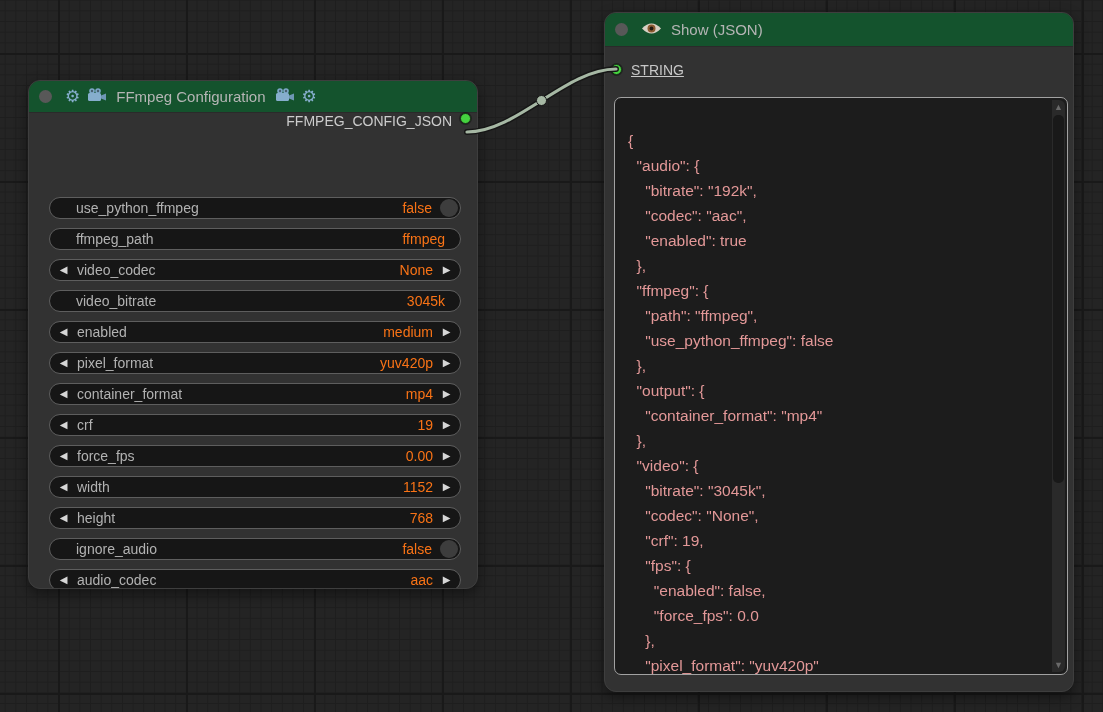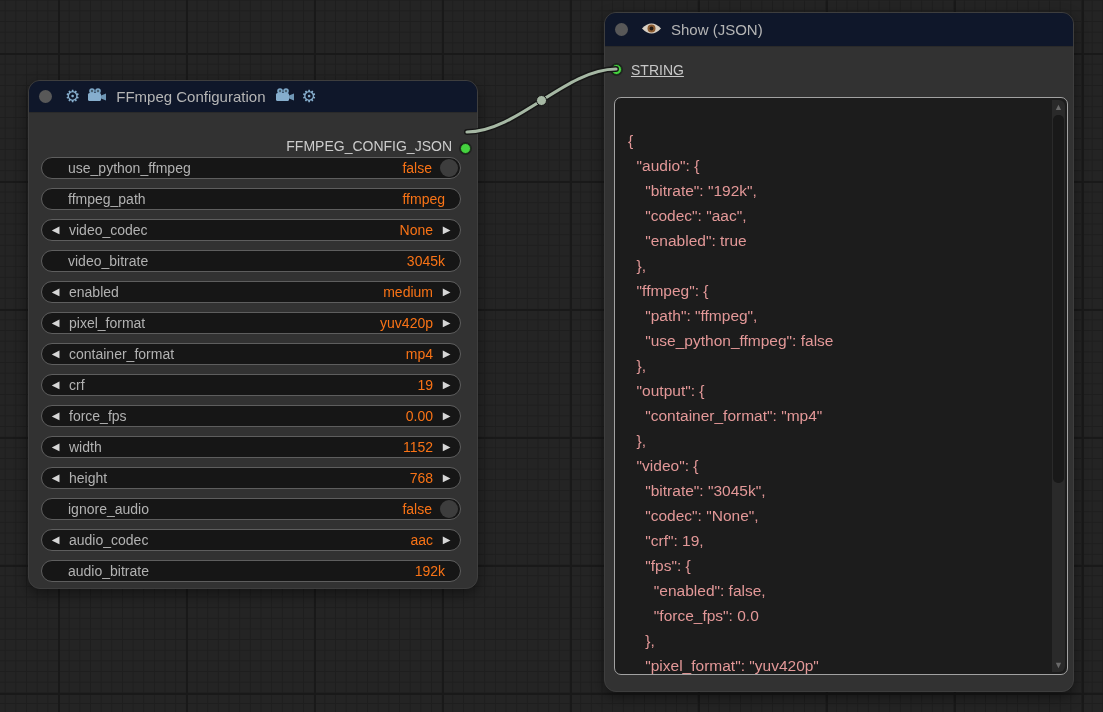--- a/index.html
+++ b/index.html
@@ -18,43 +18,43 @@
     background-position: 58px 53px;
   }
 
   .node {
     position:absolute; background:#323232; border:1px solid #3e3e3e;
     border-radius:12px; box-shadow:0 5px 14px rgba(0,0,0,.45);
     overflow:hidden; z-index:2;
   }
   .node-title {
     display:flex; align-items:center; gap:7px;
-    height:32px; padding:0 10px; background:#0f172a;
+    height:32px; padding:0 10px; background:#14532d;
     border-bottom:1px solid #2a2a2a;
     color:#b5b5b5; font-size:15px; white-space:nowrap;
   }
   .collapse-dot {
     width:13px; height:13px; border-radius:50%;
     background:#585858; flex:0 0 auto; margin-right:6px;
   }
   .gear-glyph { color:var(--icon-blue); font-size:17px; line-height:1; }
   .title-text { padding:0 2px; }
 
   
   .output-row {
-    display:flex; align-items:flex-end; justify-content:flex-end;
+    display:flex; align-items:flex-start; justify-content:flex-end;
     gap:8px; height:41px; padding-right:6px;
     color:#cccccc; font-size:14px;
   }
   .port-dot {
     width:11px; height:11px; border-radius:50%;
     background:var(--port-green); border:1px solid #173017;
     box-shadow:0 0 0 1px rgba(0,0,0,.35); flex:0 0 auto;
   }
-  .widgets { padding:3px 16px 0 12px; }
+  .widgets { padding:3px 16px 0 20px;margin-top:40px; }
   .pill {
     height:22px; margin-bottom:9px; border:1px solid #5e5e5e;
     border-radius:12px; background:#161616;
     display:flex; align-items:center; font-size:14px; white-space:nowrap;
   }
   .pill .warrow { width:27px; text-align:center; color:#d6d6d6; font-size:10px; line-height:1; }
   .pill .wlabel { color:#b2b2b2; }
   .pill .wvalue { margin-left:auto; color:#f97316; }
   .pill.ptext, .pill.ptoggle { padding-left:26px; }
   .pill.ptext .wvalue { padding-right:15px;text-align:center; }

